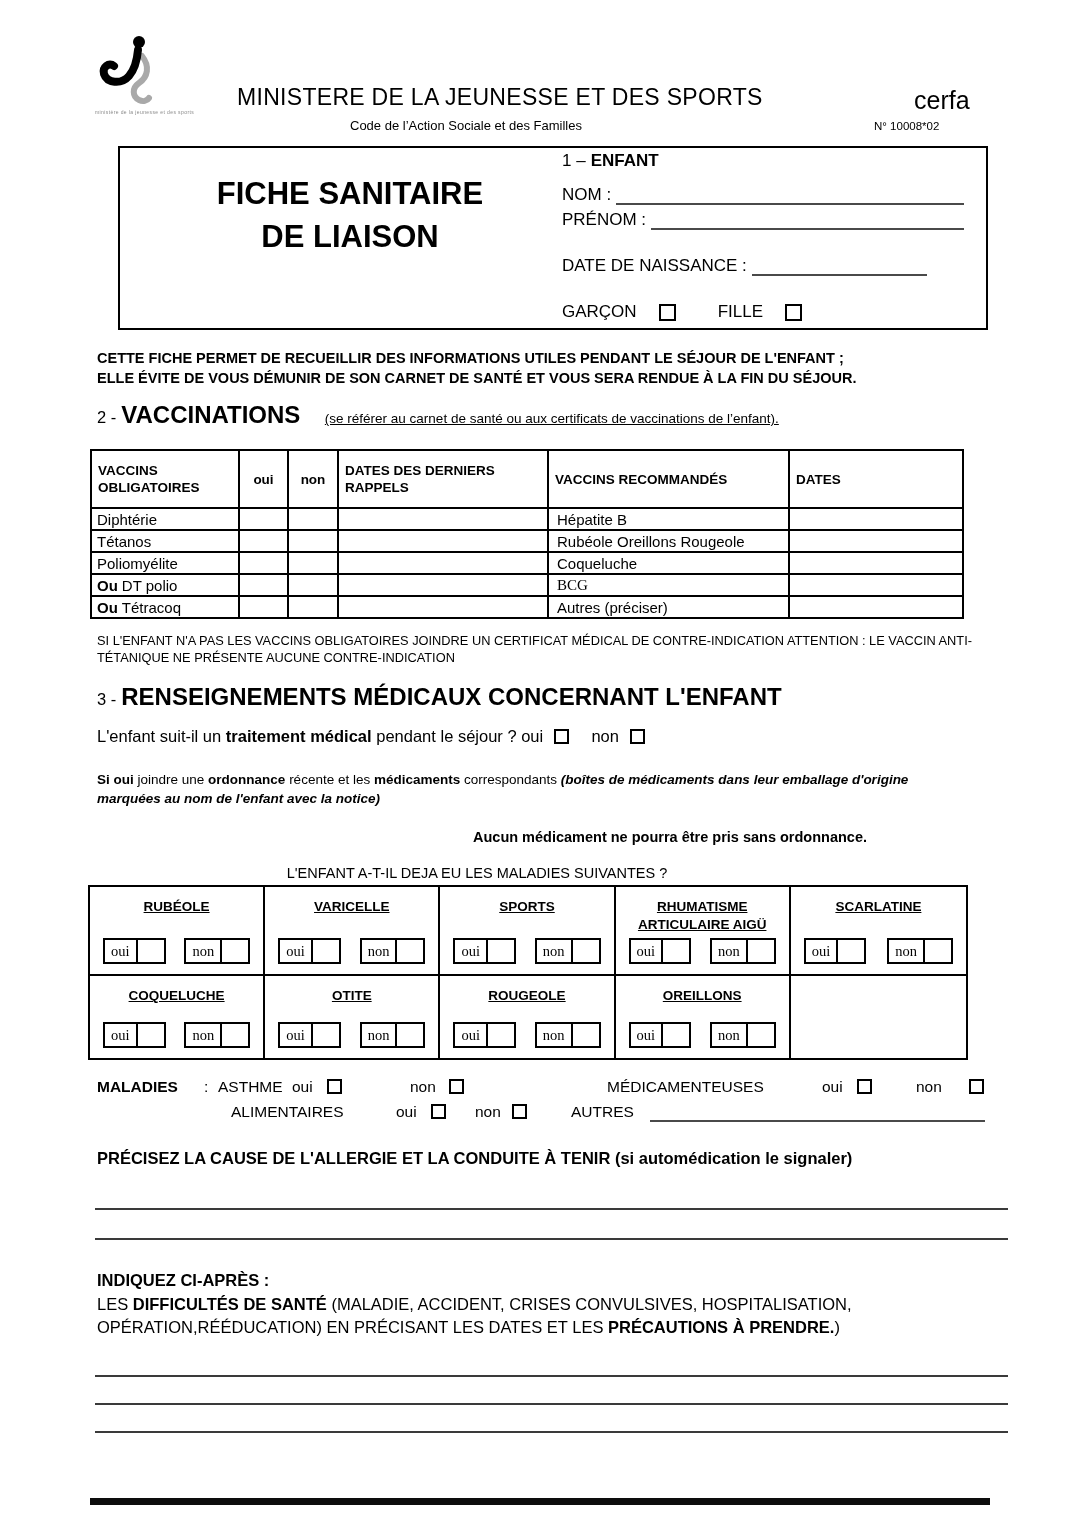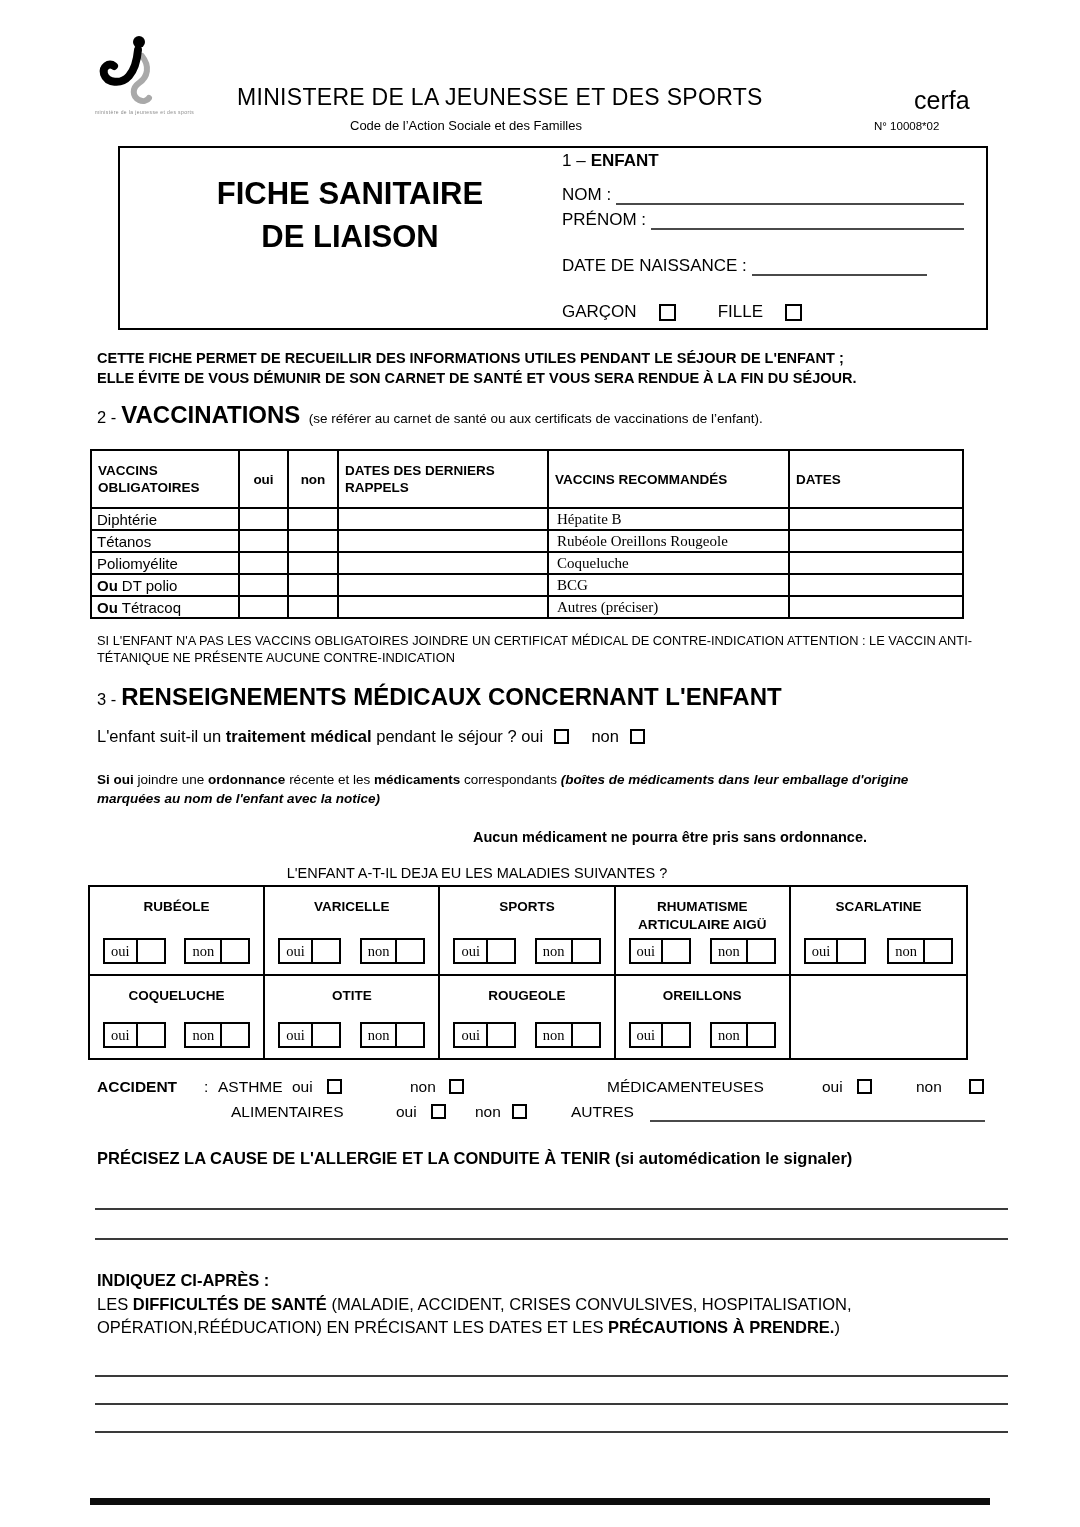--- a/index.html
+++ b/index.html
@@ -31,29 +31,29 @@
   .r-sex .fille-lab { margin-left:42px; }
 
   
   .intro { position:absolute; left:97px; top:349px; width:880px; font-weight:bold; font-size:14.5px; line-height:19.5px; }
 
   
   .sect-h { position:absolute; left:97px; }
   .h2 { top:401px; } .h3 { top:683px; }
   .hnum { font-size:16.5px; margin-right:5px; }
   .hbig { font-size:24px; font-weight:bold; }
-  .hnote { font-size:13.5px; margin-left:4px; }
+  .hnote { font-size:13.5px; margin-left:20px;text-decoration:underline; }
 
   
   .vtable { position:absolute; left:90px; top:449px; width:872px; border-collapse:collapse; table-layout:fixed; }
   .vtable th, .vtable td { border:2px solid #000; }
   .vtable th { height:58px; font-size:13.5px; line-height:17px; font-weight:bold; padding:4px 6px; text-align:center; vertical-align:middle; }
   .vtable th.th-left { text-align:left; }
   .vtable td { height:22px; font-size:15px; padding:0 5px; vertical-align:middle; }
-  .vtable td.rec { padding-left:8px;font-family:Liberation Serif, serif; }
+  .vtable td.rec { padding-left:8px; }
   .vtable td .pre { margin-right:4px; }
   .vtable td .pre:empty { margin-right:0; }
   .rec-small { font-size:12.5px; }
   .rec-serif { font-family:"Liberation Serif", serif; font-size:14px; }
 
   
   .warning { position:absolute; left:97px; top:633px; width:910px; font-size:12.8px; line-height:16.5px; }
 
   
   .treatq { position:absolute; left:97px; top:727px; font-size:16.5px; }
@@ -62,21 +62,21 @@
   .sioui { position:absolute; left:97px; top:770px; width:868px; font-size:13.5px; line-height:19px; }
   .sioui .bi { font-weight:bold; font-style:italic; }
   .nomed { position:absolute; left:137px; top:829px; width:730px; text-align:right; font-weight:bold; font-size:14.5px; }
   .disq { position:absolute; left:97px; top:865px; width:760px; text-align:center; font-size:14.5px; }
 
   
   .dtable { position:absolute; left:88px; top:885px; width:880px; border:2px solid #000; display:grid; grid-template-columns:repeat(5,1fr); }
   .dcell { border-right:2px solid #000; border-bottom:2px solid #000; height:89px; position:relative; }
   .dcell:nth-child(5n) { border-right:none; }
   .dcell:nth-child(n+6) { border-bottom:none; height:82px; }
-  .dtitle { font-weight:bold; font-size:13.5px; line-height:18px; text-align:center; padding:11px 6px 0; }
+  .dtitle { font-weight:bold; font-size:13.5px; line-height:18px; text-align:center; padding:11px 6px 0;text-decoration:underline; }
   .ynrow { position:absolute; left:0; right:0; bottom:10px; display:flex; justify-content:space-between; padding:0 13px; }
   .yn { display:inline-flex; border:2px solid #000; height:26px; align-items:stretch; background:#fff; }
   .yn .lbl { font-family:"Liberation Serif", serif; font-size:14.5px; padding:3px 6px 0; border-right:2px solid #000; }
   .yn .bx { width:26px; }
 
   
   .allergies { position:absolute; left:0; top:1078px; width:1080px; height:52px; font-size:15.5px; }
   .allergies span { position:absolute; white-space:nowrap; }
   .allergies .cbox { position:absolute; }
   .aut-line { position:absolute; left:650px; top:42px; width:335px; border-bottom:2px solid #4a4a4a; }
@@ -354,21 +354,21 @@
         <span class="yn">
             <span class="lbl">non</span>
             <span class="bx"></span>
           </span>
       </div>
     </div>
     <div class="dcell"></div>
   </div>
 
   <div class="allergies">
-    <span style="left:97px; top:0; font-weight:bold;">ACCIDENT</span>
+    <span style="left:97px; top:0; font-weight:bold;">MALADIES</span>
     <span style="left:204px; top:0;">:</span>
     <span style="left:218px; top:0;">ASTHME</span>
     <span style="left:292px; top:0;">oui</span>
     <span class="cb cbox" style="left:327px; top:1px;"></span>
     <span style="left:410px; top:0;">non</span>
     <span class="cb cbox" style="left:449px; top:1px;"></span>
     <span style="left:607px; top:0;">MÉDICAMENTEUSES</span>
     <span style="left:822px; top:0;">oui</span>
     <span class="cb cbox" style="left:857px; top:1px;"></span>
     <span style="left:916px; top:0;">non</span>

